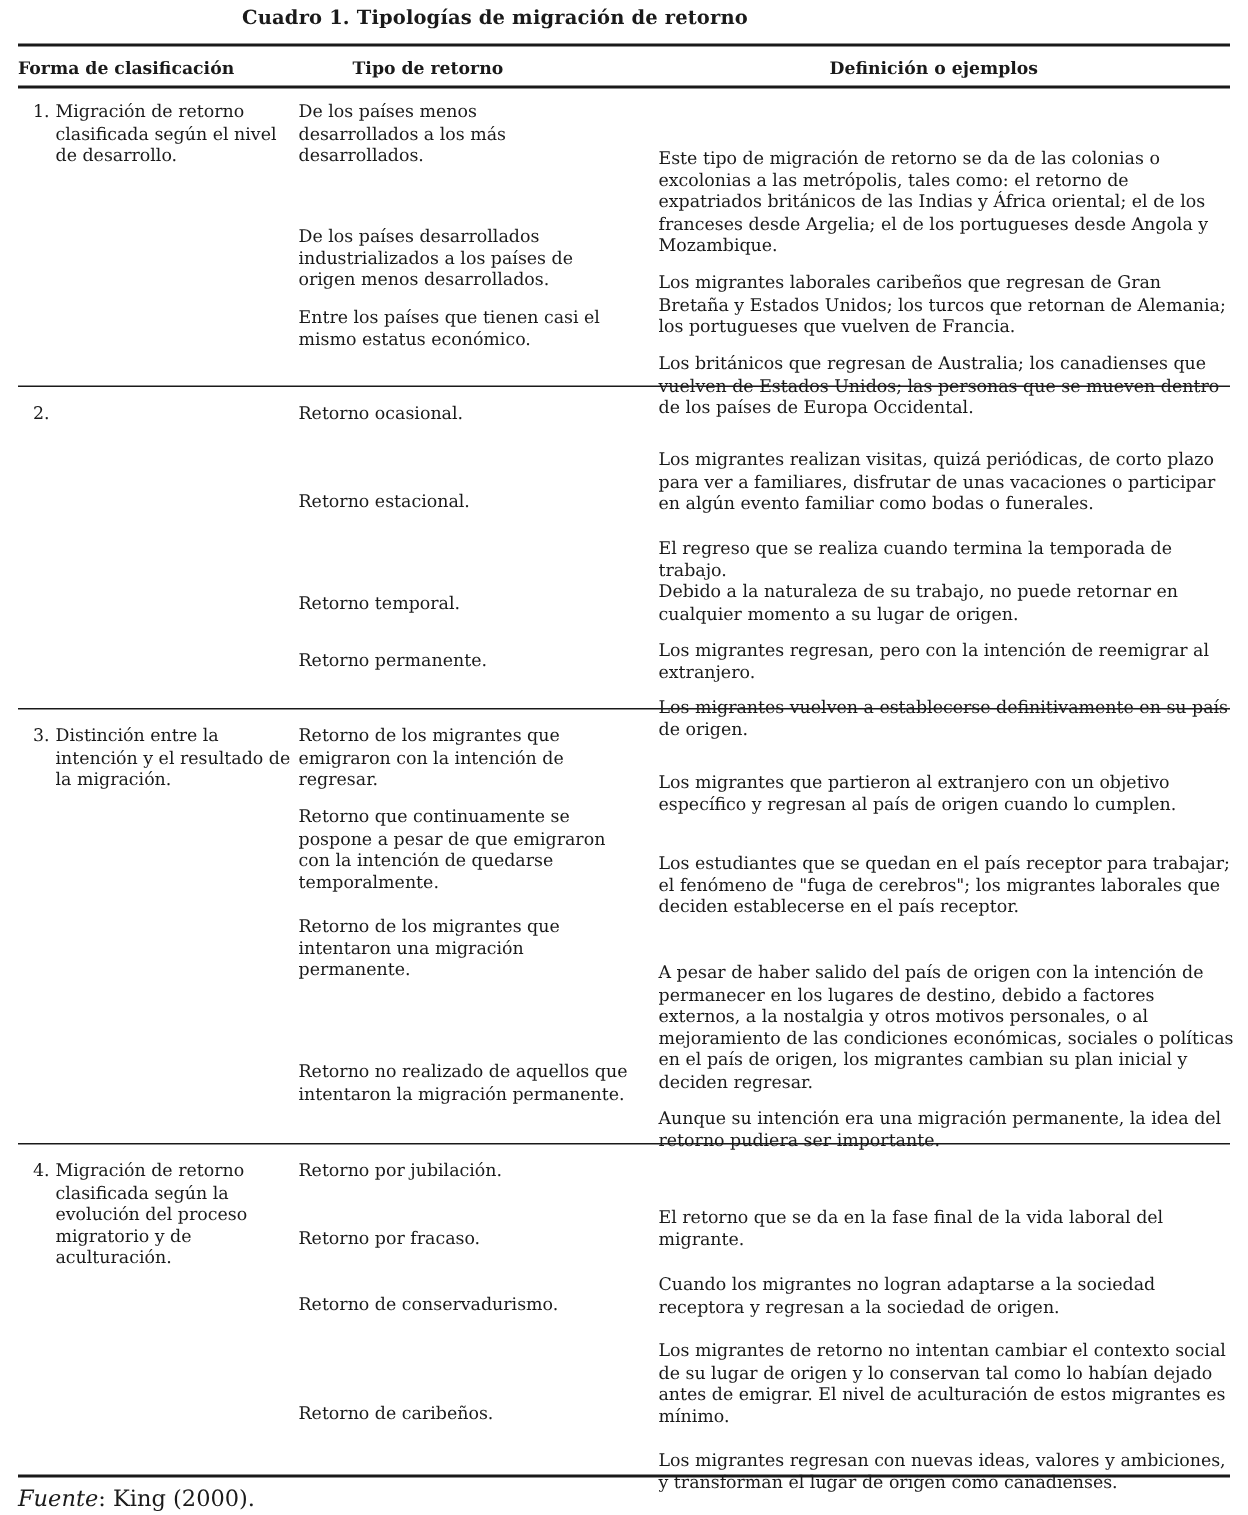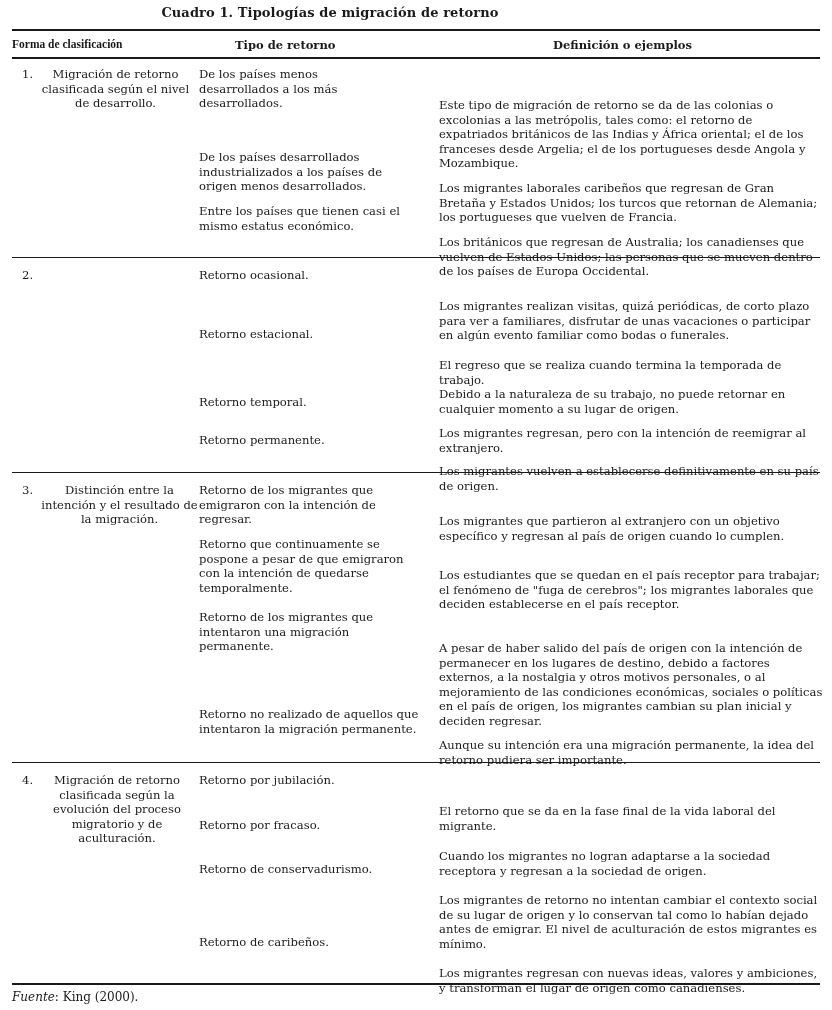--- a/index.html
+++ b/index.html
@@ -27,44 +27,44 @@
   }
   .rule-thick { height: 2px; background: #1a1a1a; }
   .rule-thin { height: 1px; background: #1a1a1a; }
   .header {
     position: relative;
     height: 26px;
     font-size: 11.5px;
     font-weight: bold;
   }
   .header span { position: absolute; top: 7px; white-space: nowrap; }
-  .h1 { left: 0px; font-family: Liberation Serif, serif; }
+  .h1 { left: 0px; }
   .h2 { left: 223px; }
   .h3 { left: 541px; }
 
   .group { position: relative; width: 808px; }
   .group-label {
     position: absolute;
     left: 10px;
     width: 172px;
     font-size: 11.6px;
     line-height: 14.6px;
     display: flex;
   }
   .group-label .num { width: 15px; flex: none; }
-  .group-label .txt { flex: 1; text-align: center; }
+  .group-label .txt { flex: 1; }
   .row { position: absolute; left: 0; width: 808px; font-size: 11.6px; line-height: 14.6px; }
   .row .tipo { position: absolute; left: 187px; width: 228px; }
   .row .def { position: absolute; left: 427px; width: 384px; margin-top: 31px; }
 
   .source {
     position: absolute;
     left: 12px;
     top: 990px;
-    font-size: 12px;
+    font-size: 15px;
   }
   .source i { font-style: italic; }
 </style>
 </head>
 <body>
 
 <div class="title">Cuadro 1. Tipologías de migración de retorno</div>
 
 <div class="table">
   <div class="rule-thick"></div>

